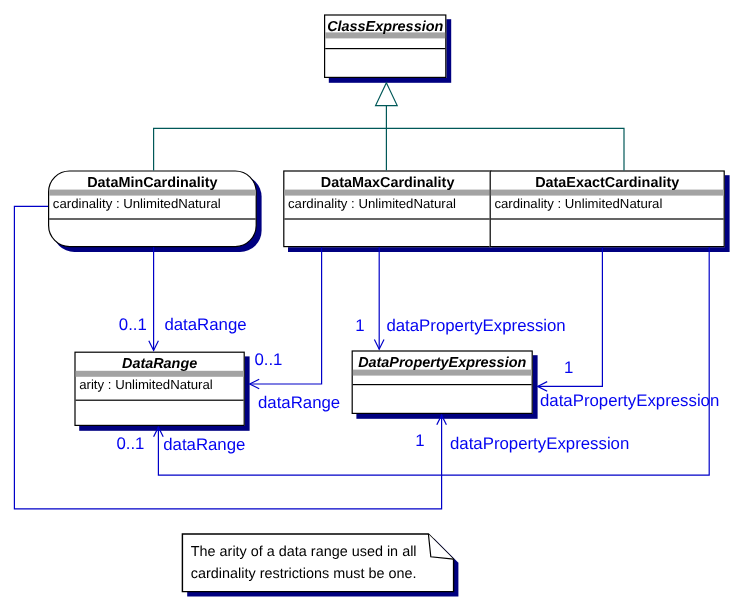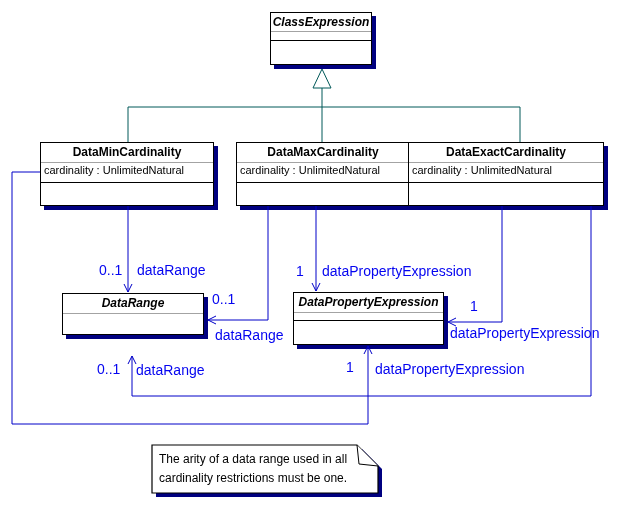--- a/index.html
+++ b/index.html
@@ -7,21 +7,21 @@
   #canvas {
     position:relative; width:619px; height:507px; background:#ffffff;
     font-family:"Liberation Sans", sans-serif; overflow:hidden;
   }
   .uml-class {
     position:absolute; background:#ffffff; border:1px solid #000000;
     box-shadow:4px 4px 0 #000080; z-index:2;
   }
   .c-title {
     font-weight:bold; font-size:12px; text-align:center;
-    border-bottom:1px solid #a3a3a3; white-space:nowrap; overflow:visible;
+    border-bottom:5px solid #a3a3a3; white-space:nowrap; overflow:visible;
   }
   .abstract .c-title { font-style:italic; }
   .c-attrs {
     border-bottom:1px solid #000000; font-size:11px; color:#000000;
     padding:1px 3px 0 3px; white-space:nowrap;
   }
   .c-ops { }
   svg.lines { position:absolute; left:0; top:0; z-index:3; pointer-events:none; }
   .lbl {
     position:absolute; z-index:4; font-size:14px; line-height:13px;
@@ -36,21 +36,21 @@
 <body>
 
 <div id="canvas">
 
   <div class="uml-class abstract" style="left:270px;top:12px;width:102px;">
     <div class="c-title" style="height:19px;line-height:18px">ClassExpression</div>
     <div class="c-attrs" style="height:9px"></div>
     <div class="c-ops" style="height:23px"></div>
   </div>
 
-  <div class="uml-class" style="left:40px;top:142px;width:174px;">
+  <div class="uml-class" style="left:40px;top:142px;width:174px;border-radius:18px;">
     <div class="c-title" style="height:20px;line-height:19px">DataMinCardinality</div>
     <div class="c-attrs" style="height:20px">
       <span>cardinality : UnlimitedNatural</span>
     </div>
     <div class="c-ops" style="height:22px"></div>
   </div>
 
   <div class="uml-class" style="left:236px;top:142px;width:174px;">
     <div class="c-title" style="height:20px;line-height:19px">DataMaxCardinality</div>
     <div class="c-attrs" style="height:20px">
@@ -62,20 +62,23 @@
   <div class="uml-class" style="left:408px;top:142px;width:196px;">
     <div class="c-title" style="height:20px;line-height:19px">DataExactCardinality</div>
     <div class="c-attrs" style="height:20px">
       <span>cardinality : UnlimitedNatural</span>
     </div>
     <div class="c-ops" style="height:22px"></div>
   </div>
 
   <div class="uml-class abstract" style="left:62px;top:293px;width:142px;">
     <div class="c-title" style="height:20px;line-height:19px">DataRange</div>
+    <div class="c-attrs" style="height:20px">
+      <span>arity : UnlimitedNatural</span>
+    </div>
     <div class="c-ops" style="height:20px"></div>
   </div>
 
   <div class="uml-class abstract" style="left:293px;top:292px;width:151px;">
     <div class="c-title" style="height:20px;line-height:19px">DataPropertyExpression</div>
     <div class="c-attrs" style="height:8px"></div>
     <div class="c-ops" style="height:23px"></div>
   </div>
 
   <svg class="lines" width="619" height="507" viewBox="0 0 619 507">

